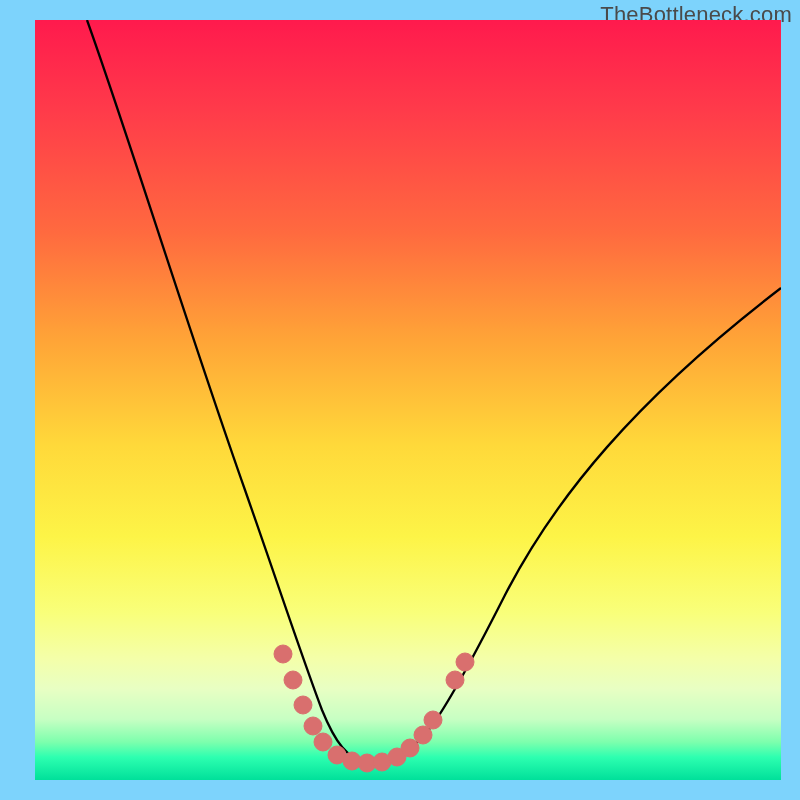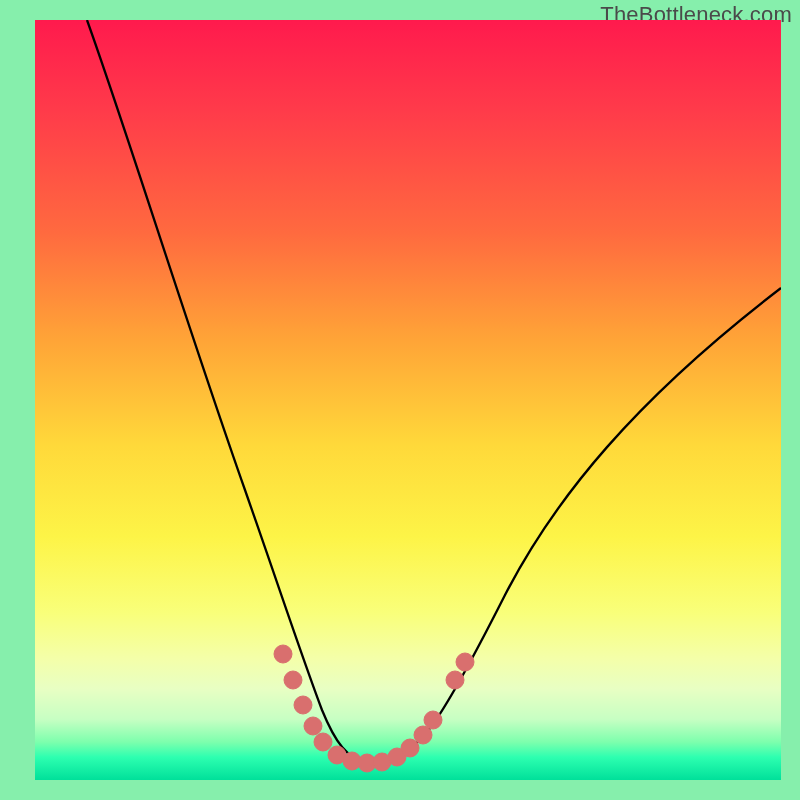--- a/index.html
+++ b/index.html
@@ -10,21 +10,21 @@
     overflow: hidden;
     background: #000;
     font-family: Arial, Helvetica, sans-serif;
   }
   .frame {
     position: absolute;
     left: 0;
     top: 0;
     width: 800px;
     height: 800px;
-    background: #86efac;
+    background: #7dd3fc;
   }
   .plot-area {
     position: absolute;
     left: 35px;
     top: 20px;
     width: 746px;
     height: 760px;
     background: linear-gradient(to bottom,
       #ff1a4d 0%,
       #ff3b4a 12%,

